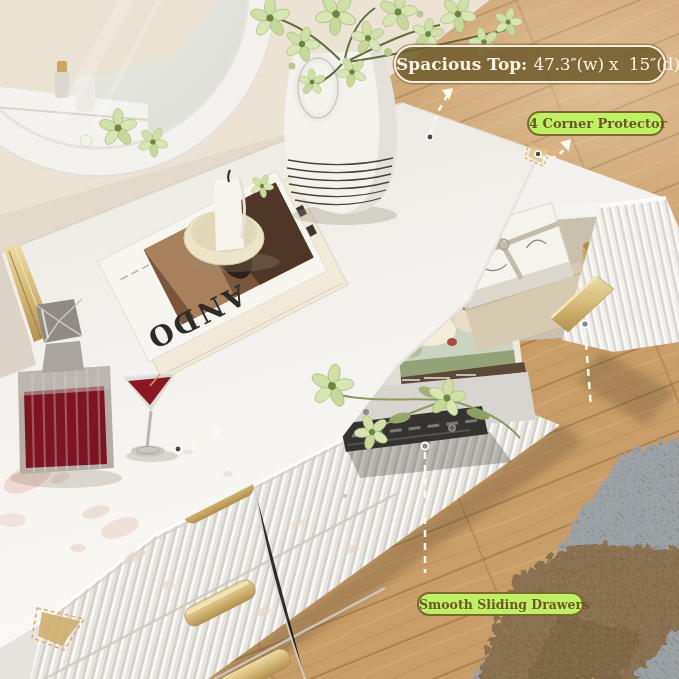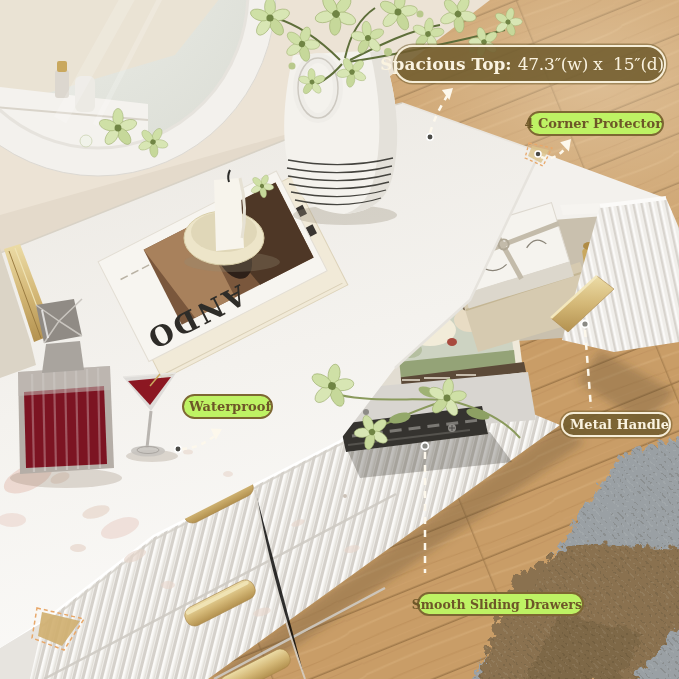--- a/index.html
+++ b/index.html
@@ -1,19 +1,19 @@
 <!DOCTYPE html>
 <html><head>
 <meta charset="utf-8">
 <style>
   html,body{margin:0;padding:0;background:#222;}
   .stage{position:relative;width:679px;height:679px;overflow:hidden;background:#c99d67;
          font-family:"DejaVu Serif",serif;}
   .stage svg{position:absolute;left:0;top:0;}
-  .pill{position:absolute;display:flex;align-items:center;justify-content:flex-end;
+  .pill{position:absolute;display:flex;align-items:center;justify-content:space-between;
         border-radius:999px;box-sizing:border-box;white-space:pre;z-index:5;
         font-family:"DejaVu Serif",serif;font-weight:bold;}
   .olive{background:rgba(113,92,45,.88);border:2px solid #F6EED8;color:#FAF3E0;
          box-shadow:0 0 0 1.5px rgba(113,92,45,.55);}
   .cream{background:#bef264;border:2px solid #7D6733;color:#6D5628;}
   .badge-spacious{left:394px;top:45px;width:272px;height:38px;font-size:17px;gap:6px;}
   .badge-spacious .t-val{font-weight:normal;letter-spacing:-0.2px;}
   .pill-corner{left:527px;top:111px;width:137px;height:25px;font-size:13px;}
   .pill-water{left:182px;top:394px;width:91px;height:25px;font-size:13px;}
   .pill-metal{left:561px;top:412px;width:110px;height:25px;font-size:13px;}
@@ -383,22 +383,16 @@
   </g>
 </svg>
 
 <div class="pill olive badge-spacious">
   <span>Spacious Top:</span>
   <span class="t-val">47.3″(w) x  15″(d)</span>
 </div>
 <div class="pill cream pill-corner">
   <span>4 Corner Protector</span>
 </div>
-<div class="pill cream pill-water">
-  <span>Waterproof</span>
-</div>
-<div class="pill olive pill-metal">
-  <span>Metal Handle</span>
-</div>
 <div class="pill cream pill-slide">
   <span>Smooth Sliding Drawers</span>
 </div>
 </div>
 
 </body></html>

